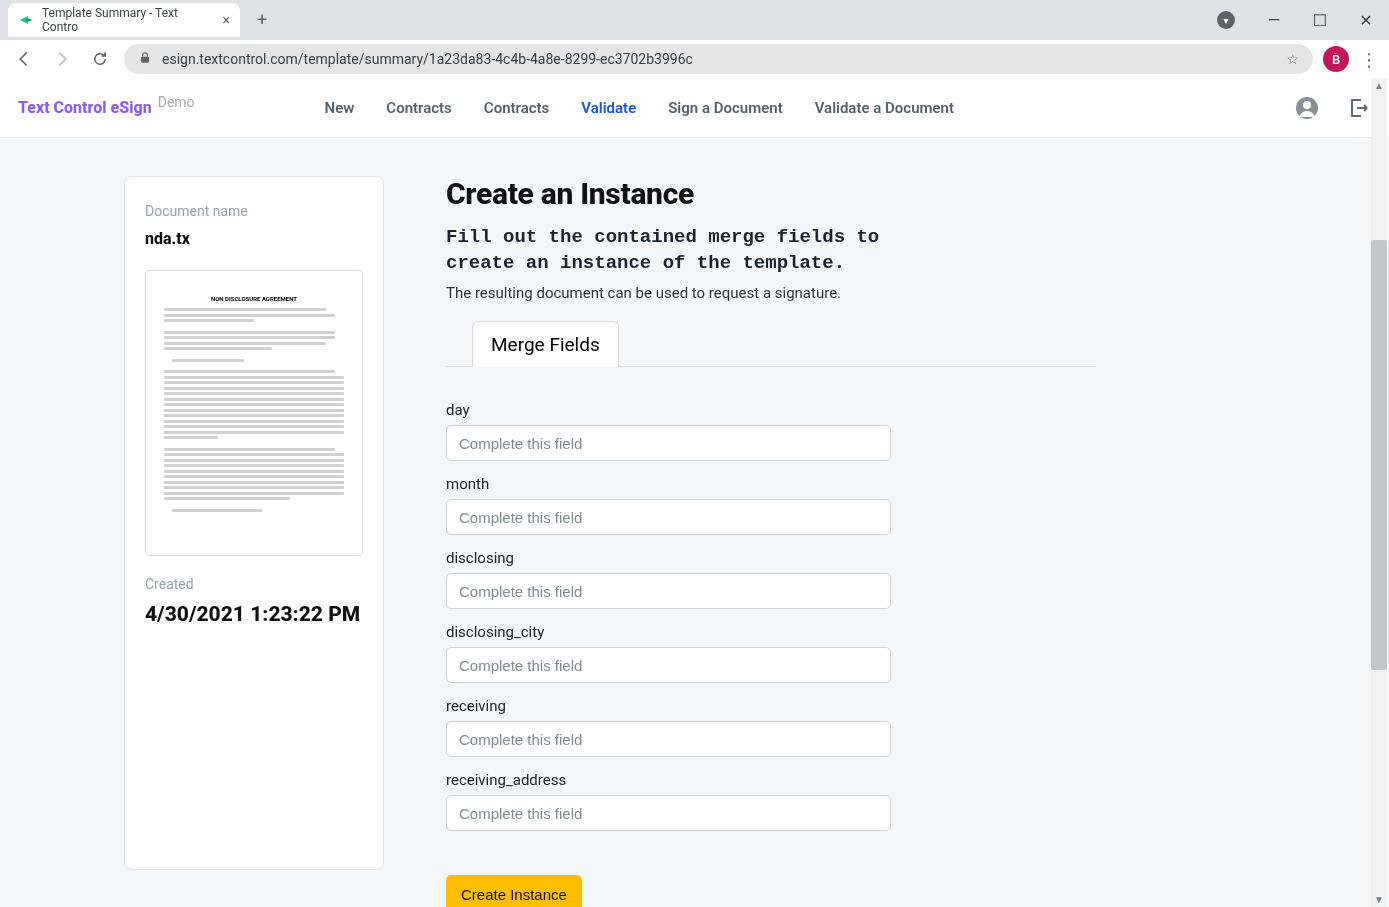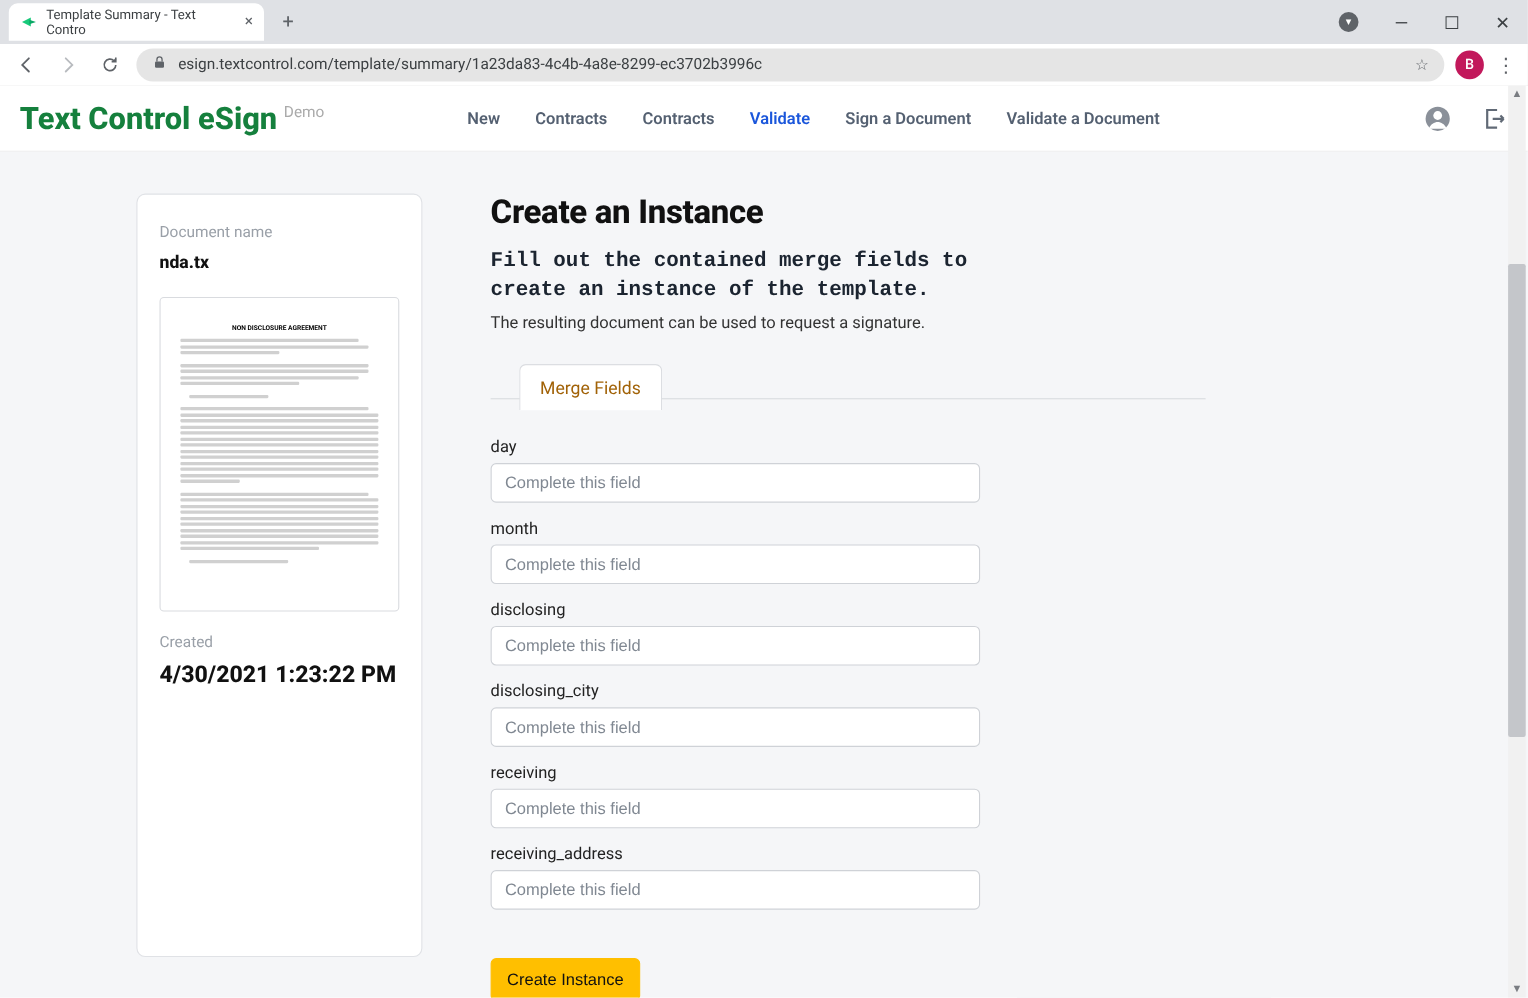--- a/index.html
+++ b/index.html
@@ -74,21 +74,21 @@
   .circled-chev {
     width:18px;height:18px;border-radius:50%;background:#5f6368;color:#fff;
     display:flex;align-items:center;justify-content:center;font-size:10px;margin-right:4px;
   }
 
   
   .app-header {
     height:60px;background:#fff;border-bottom:1px solid #eee;display:flex;align-items:center;
     padding:0 18px;
   }
-  .brand { font-size:28px;font-weight:800;color:#15803d; }
+  .brand { font-size:16px;font-weight:800;color:#8b5cf6; }
   .brand-demo { font-size:14px;color:#aaa;font-weight:400;margin-left:6px;position:relative;top:-6px;}
   .nav { display:flex;gap:32px;margin-left:130px; }
   .nav a { font-size:15px;color:#546071;text-decoration:none;font-weight:600;cursor:pointer; }
   .nav a.active { color:#1a56db; }
   .header-right { margin-left:auto;display:flex;align-items:center;gap:28px;color:#616a76; }
   .header-right .account-icon,.header-right .logout-icon {
     width:24px;height:24px;display:flex;align-items:center;justify-content:center;
   }
 
   
@@ -119,21 +119,21 @@
   .pv-line.indent{margin-left:8px;}
   .created-val { font-size:21px;font-weight:800;color:#111; }
 
   .main-col { width:650px; }
   .page-title { font-size:30px;font-weight:800;color:#111;margin-bottom:14px;letter-spacing:-0.3px; }
   .page-sub { font-size:19px;font-weight:700;color:#1b2430;line-height:1.35;margin-bottom:8px;max-width:480px;font-family:Liberation Mono, monospace; }
   .page-desc { font-size:15px;color:#333;margin-bottom:18px; }
   .tabs-row { border-bottom:1px solid #d9dbdf;margin-bottom:34px; }
   .tab-btn {
     display:inline-block;padding:11px 18px;border:1px solid #d9dbdf;border-bottom:none;
-    border-radius:6px 6px 0 0;background:#fff;font-size:16px;color:#a16207;position:relative;top:11px;
+    border-radius:6px 6px 0 0;background:#fff;font-size:19px;color:#000000;position:relative;top:1px;
     margin-left:26px;
   }
   .field-block { margin-bottom:14px; }
   .field-label { font-size:15px;color:#222;margin-bottom:6px;display:block; }
   .field-input {
     width:445px;height:36px;border:1px solid #cfd2d7;border-radius:5px;padding:0 12px;
     font-size:15px;color:#333;background:#fff;
   }
   .field-input::placeholder { color:#808892; }
   .create-btn {

